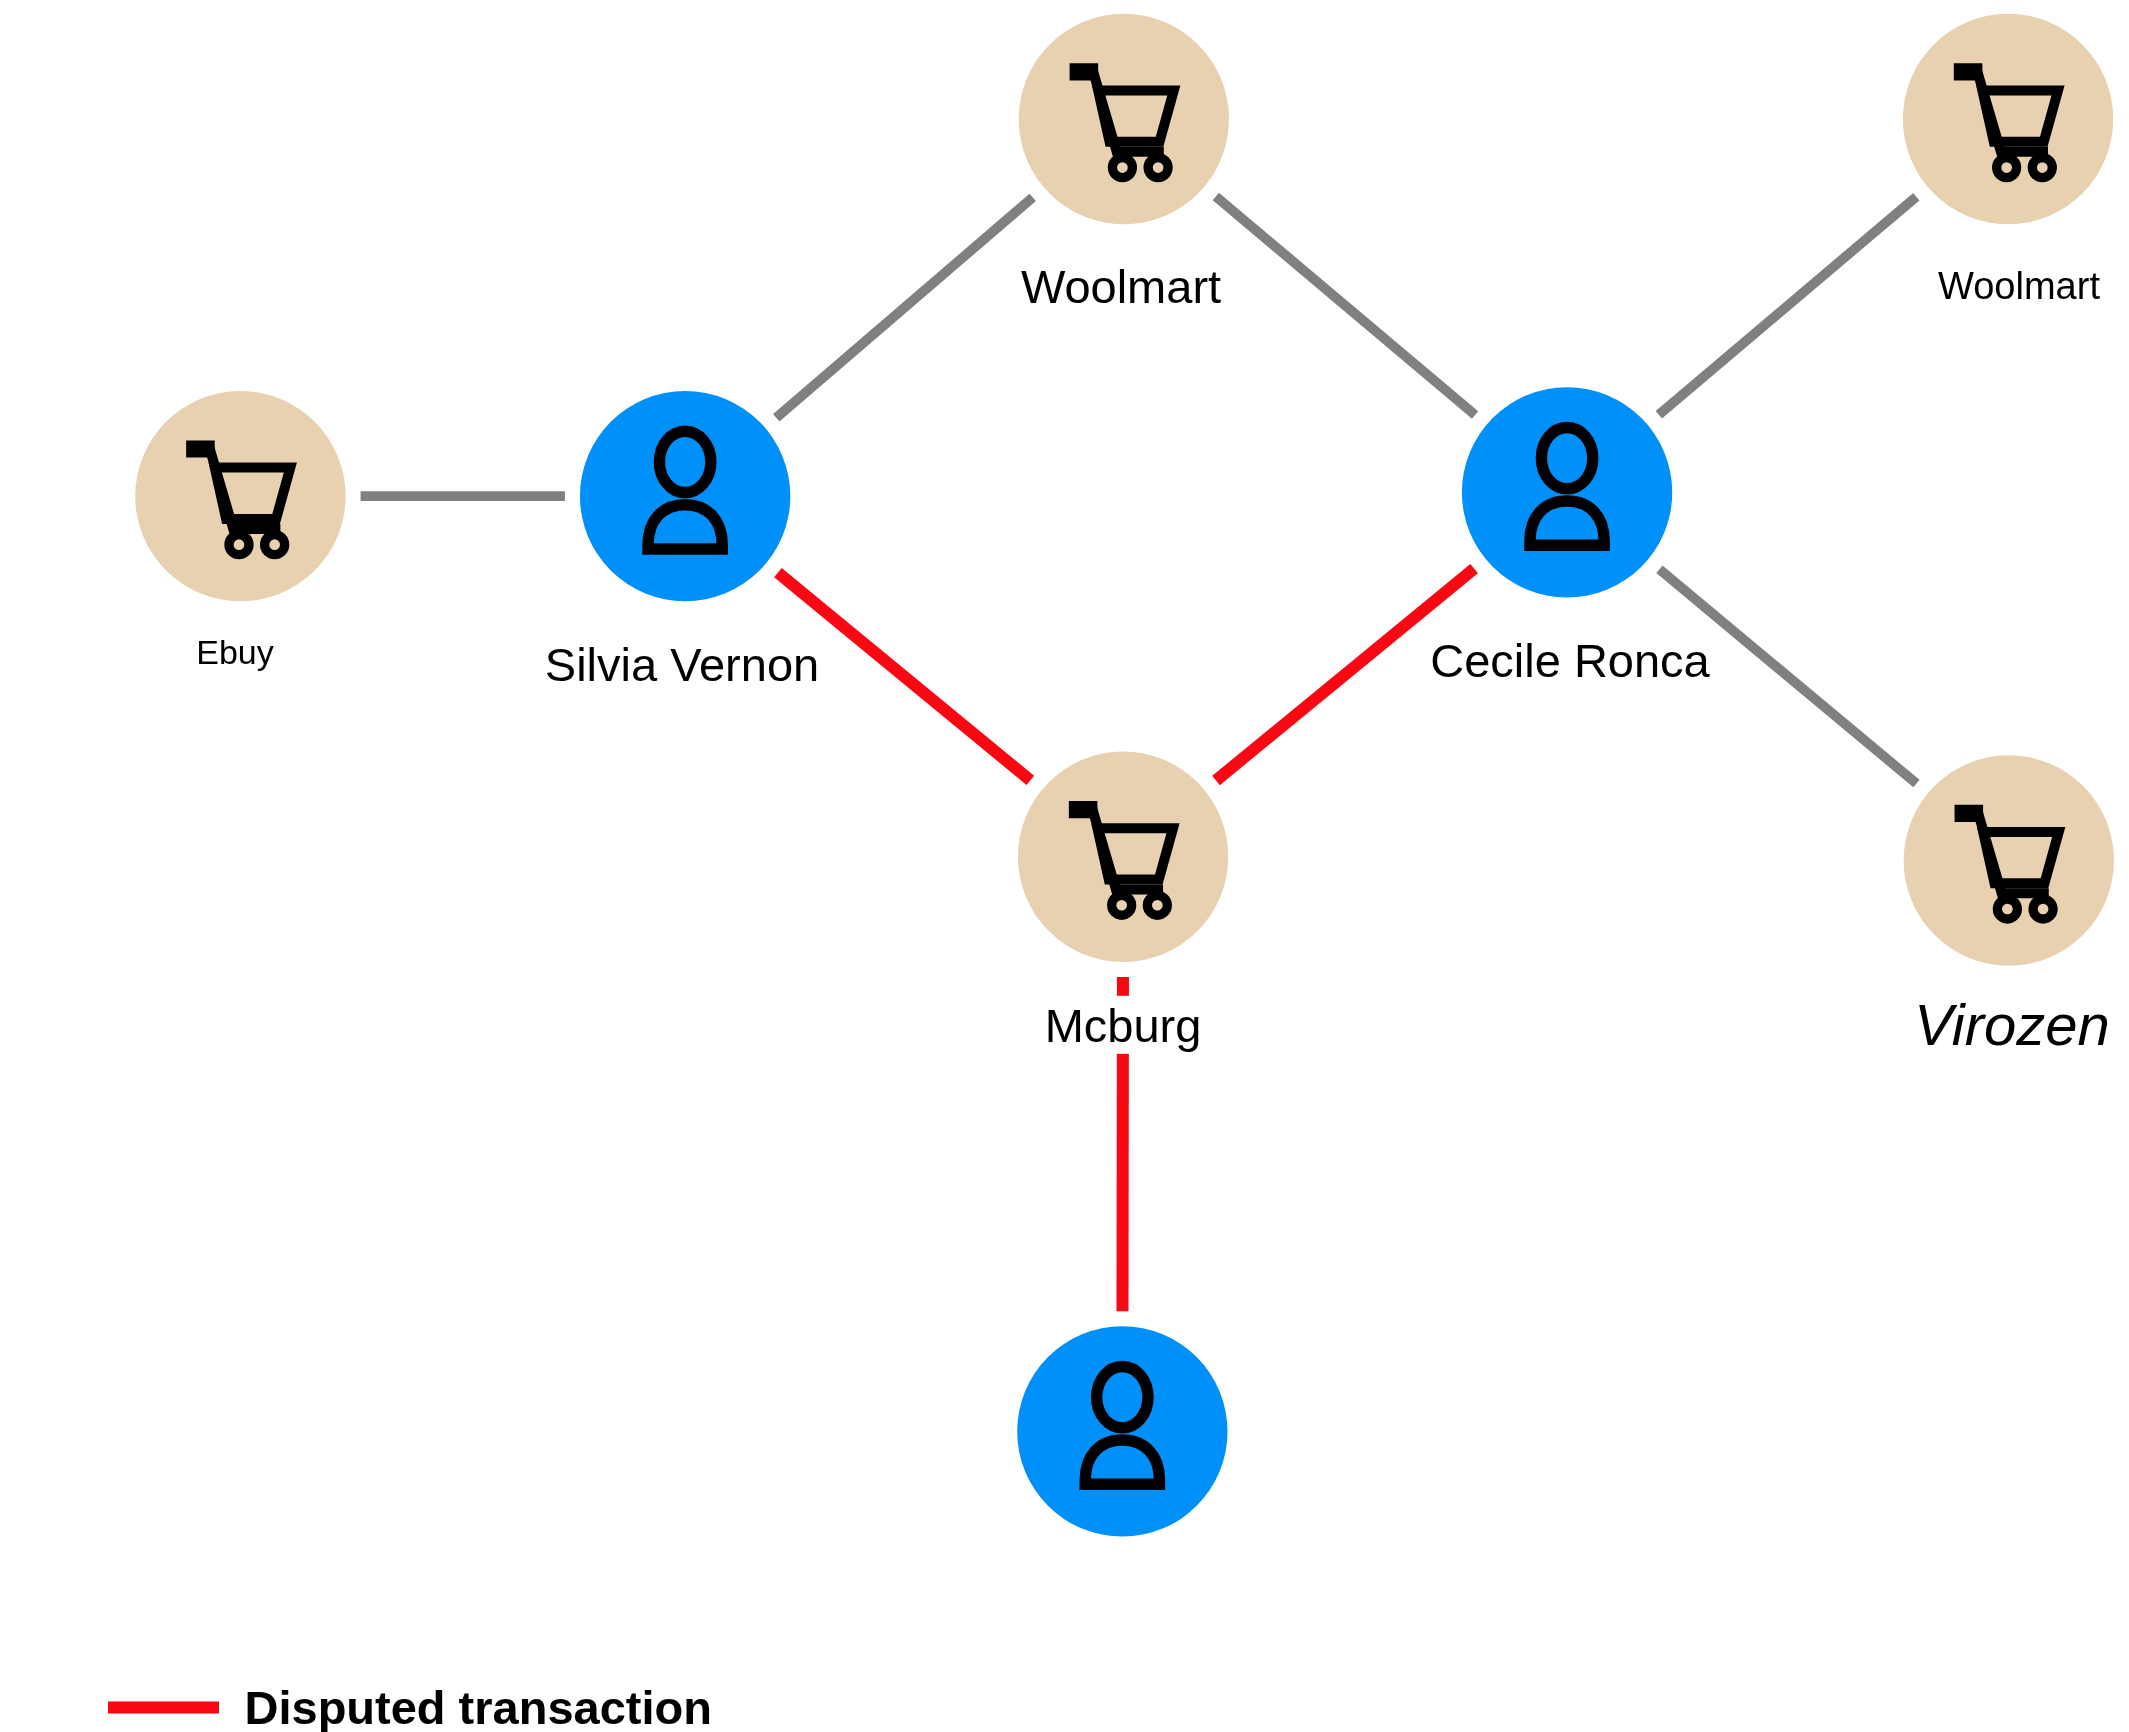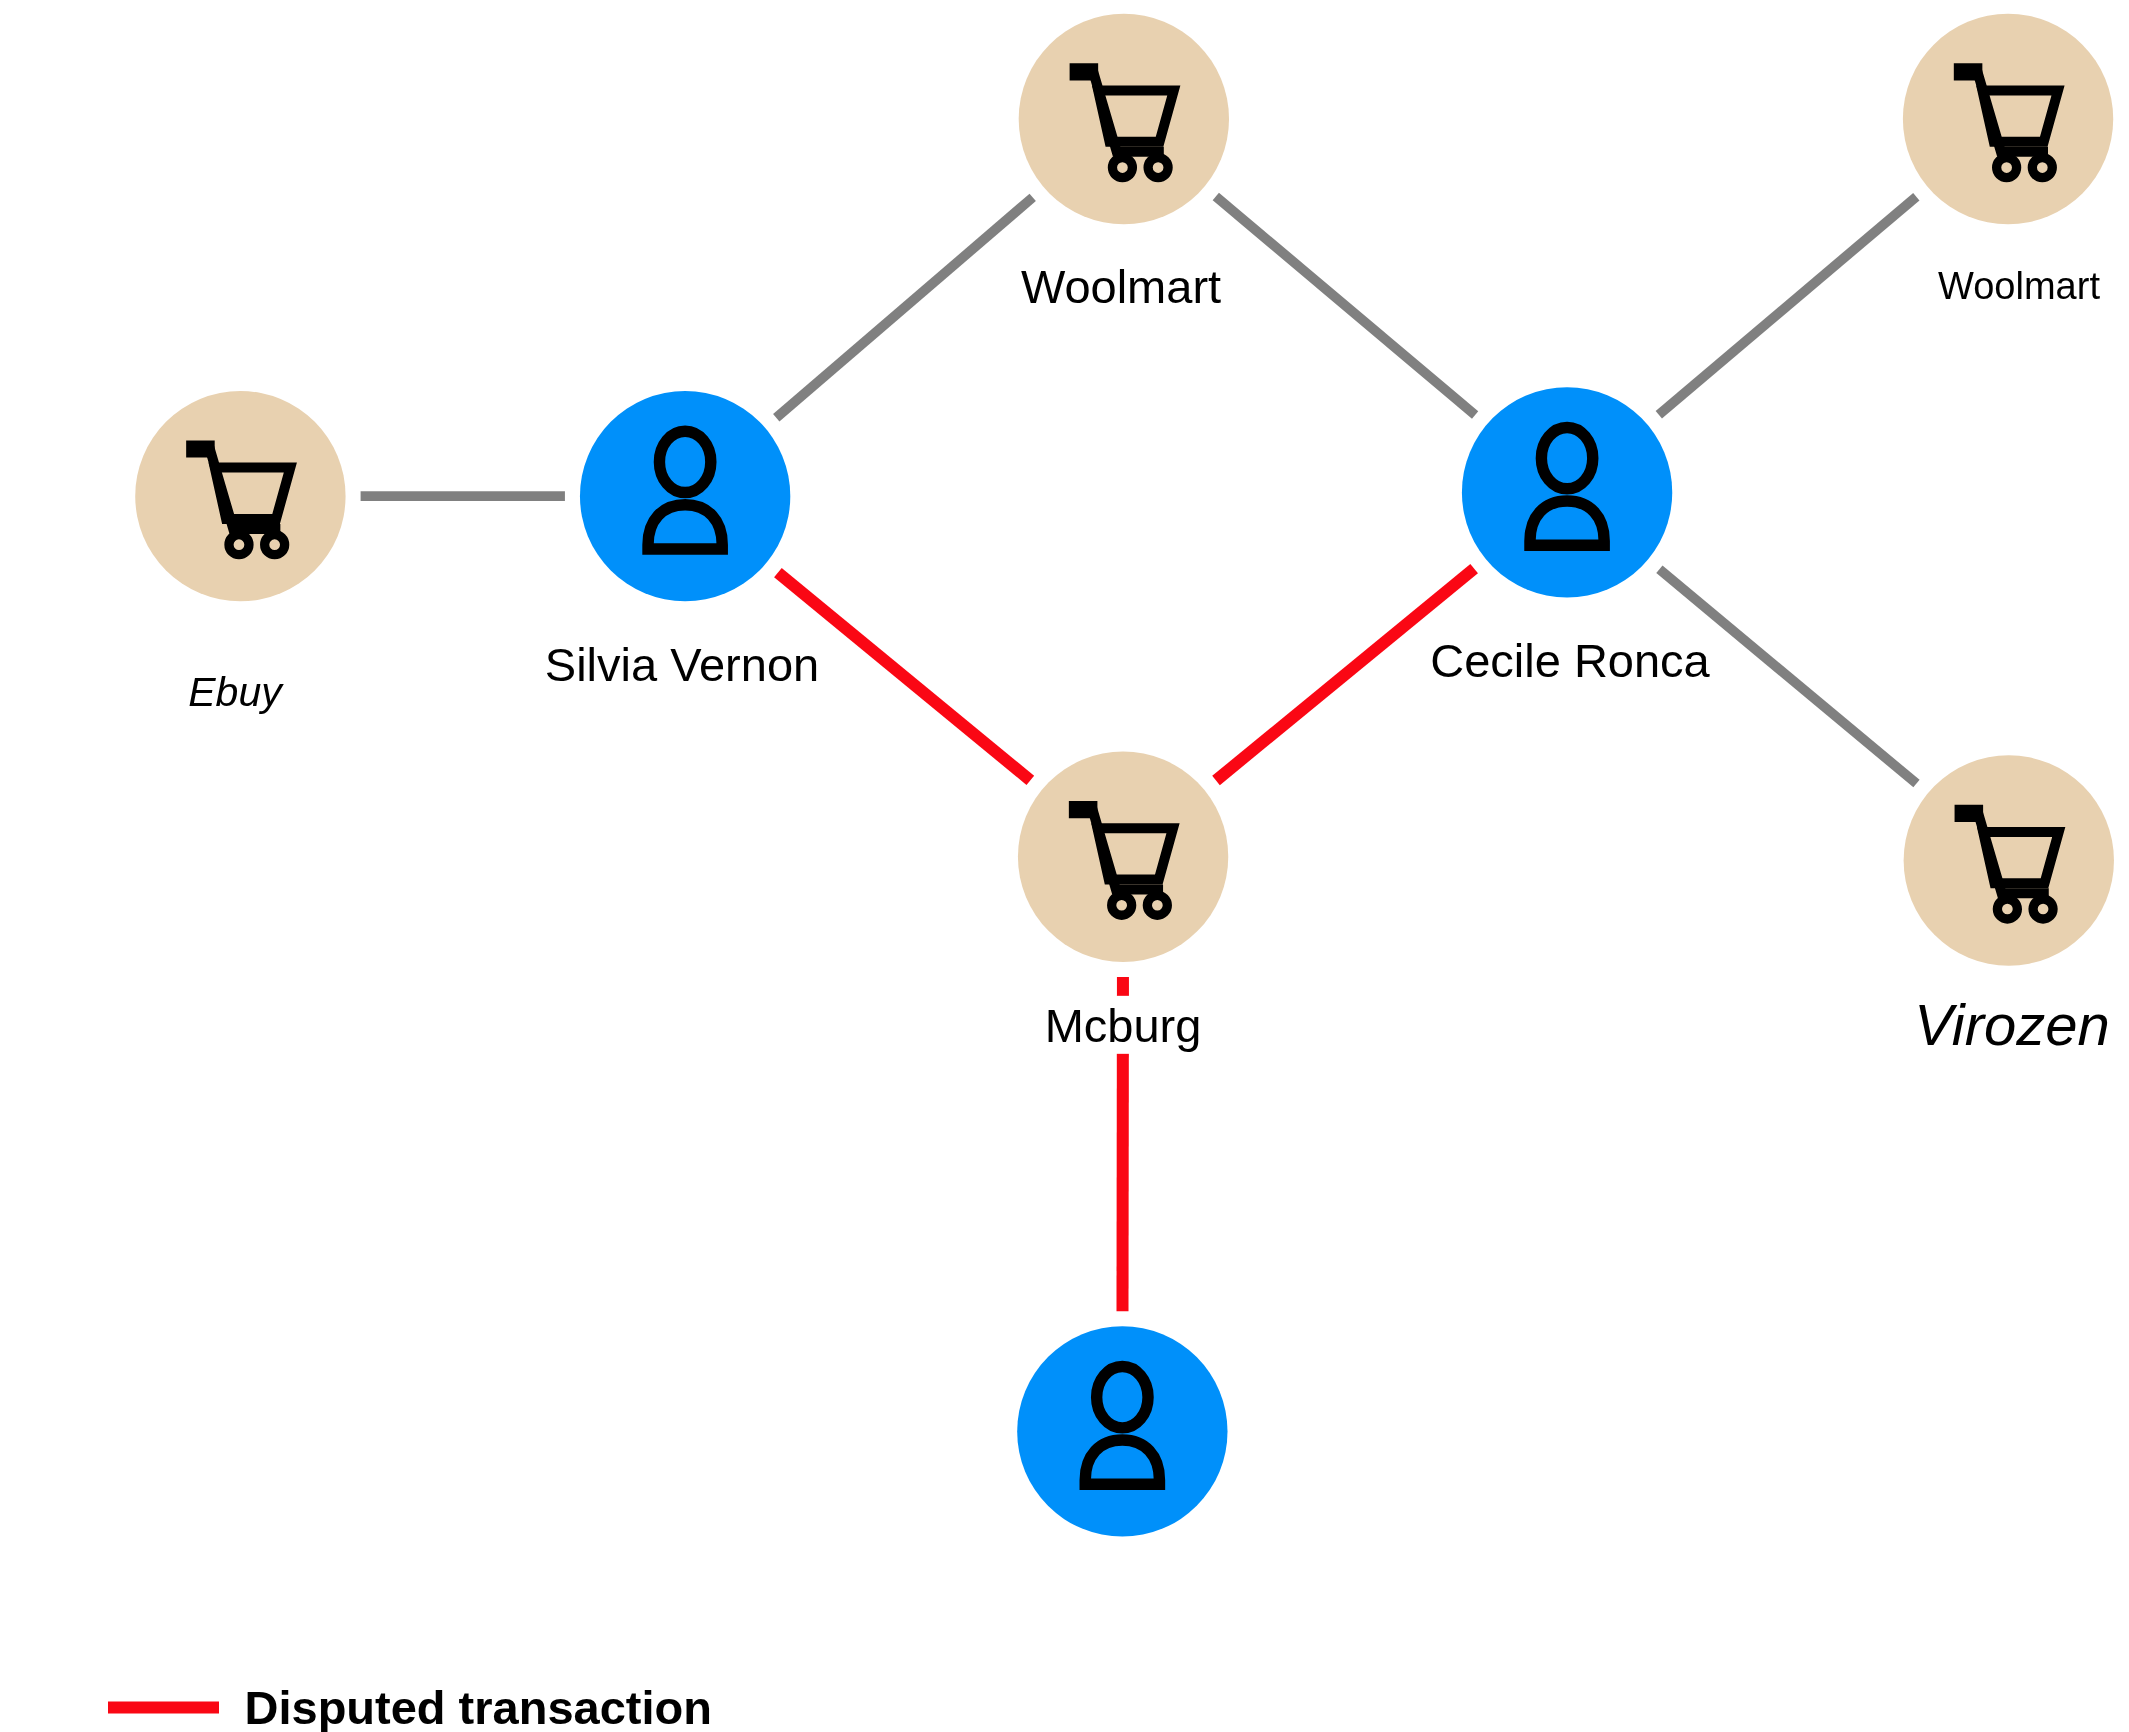--- a/index.html
+++ b/index.html
@@ -134,21 +134,21 @@
         <g>
           <circle cx="1494" cy="1905" r="140" fill="#0090fa"></circle>
           <use href="#sym-person" x="1399" y="1810" width="190" height="190"></use>
         </g>
       </g>
   </svg>
 
   <div class="labels-layer" id="labels-layer">
       <div class="node-label" style="left: 1121px; top: 286px; font-size: 47px;">Woolmart</div>
       <div class="node-label" style="left: 2019px; top: 286px; font-size: 38px;">Woolmart</div>
-      <div class="node-label" style="left: 235px; top: 692px; font-size: 41px; font-style: italic;">Ebuy</div>
+      <div class="node-label" style="left: 235px; top: 652px; font-size: 34px;">Ebuy</div>
       <div class="node-label" style="left: 1570px; top: 660px; font-size: 47px;">Cecile Ronca</div>
       <div class="node-label" style="left: 682px; top: 664px; font-size: 47px;">Silvia Vernon</div>
       <div class="node-label" style="left: 1123px; top: 1025px; font-size: 47px;">Mcburg</div>
       <div class="node-label" style="left: 2012px; top: 1025px; font-size: 58px; font-style: italic;">Virozen</div>
     </div>
 
   <div class="legend">
     <span class="legend-swatch"></span>
     <span class="legend-label">Disputed transaction</span>
   </div>

